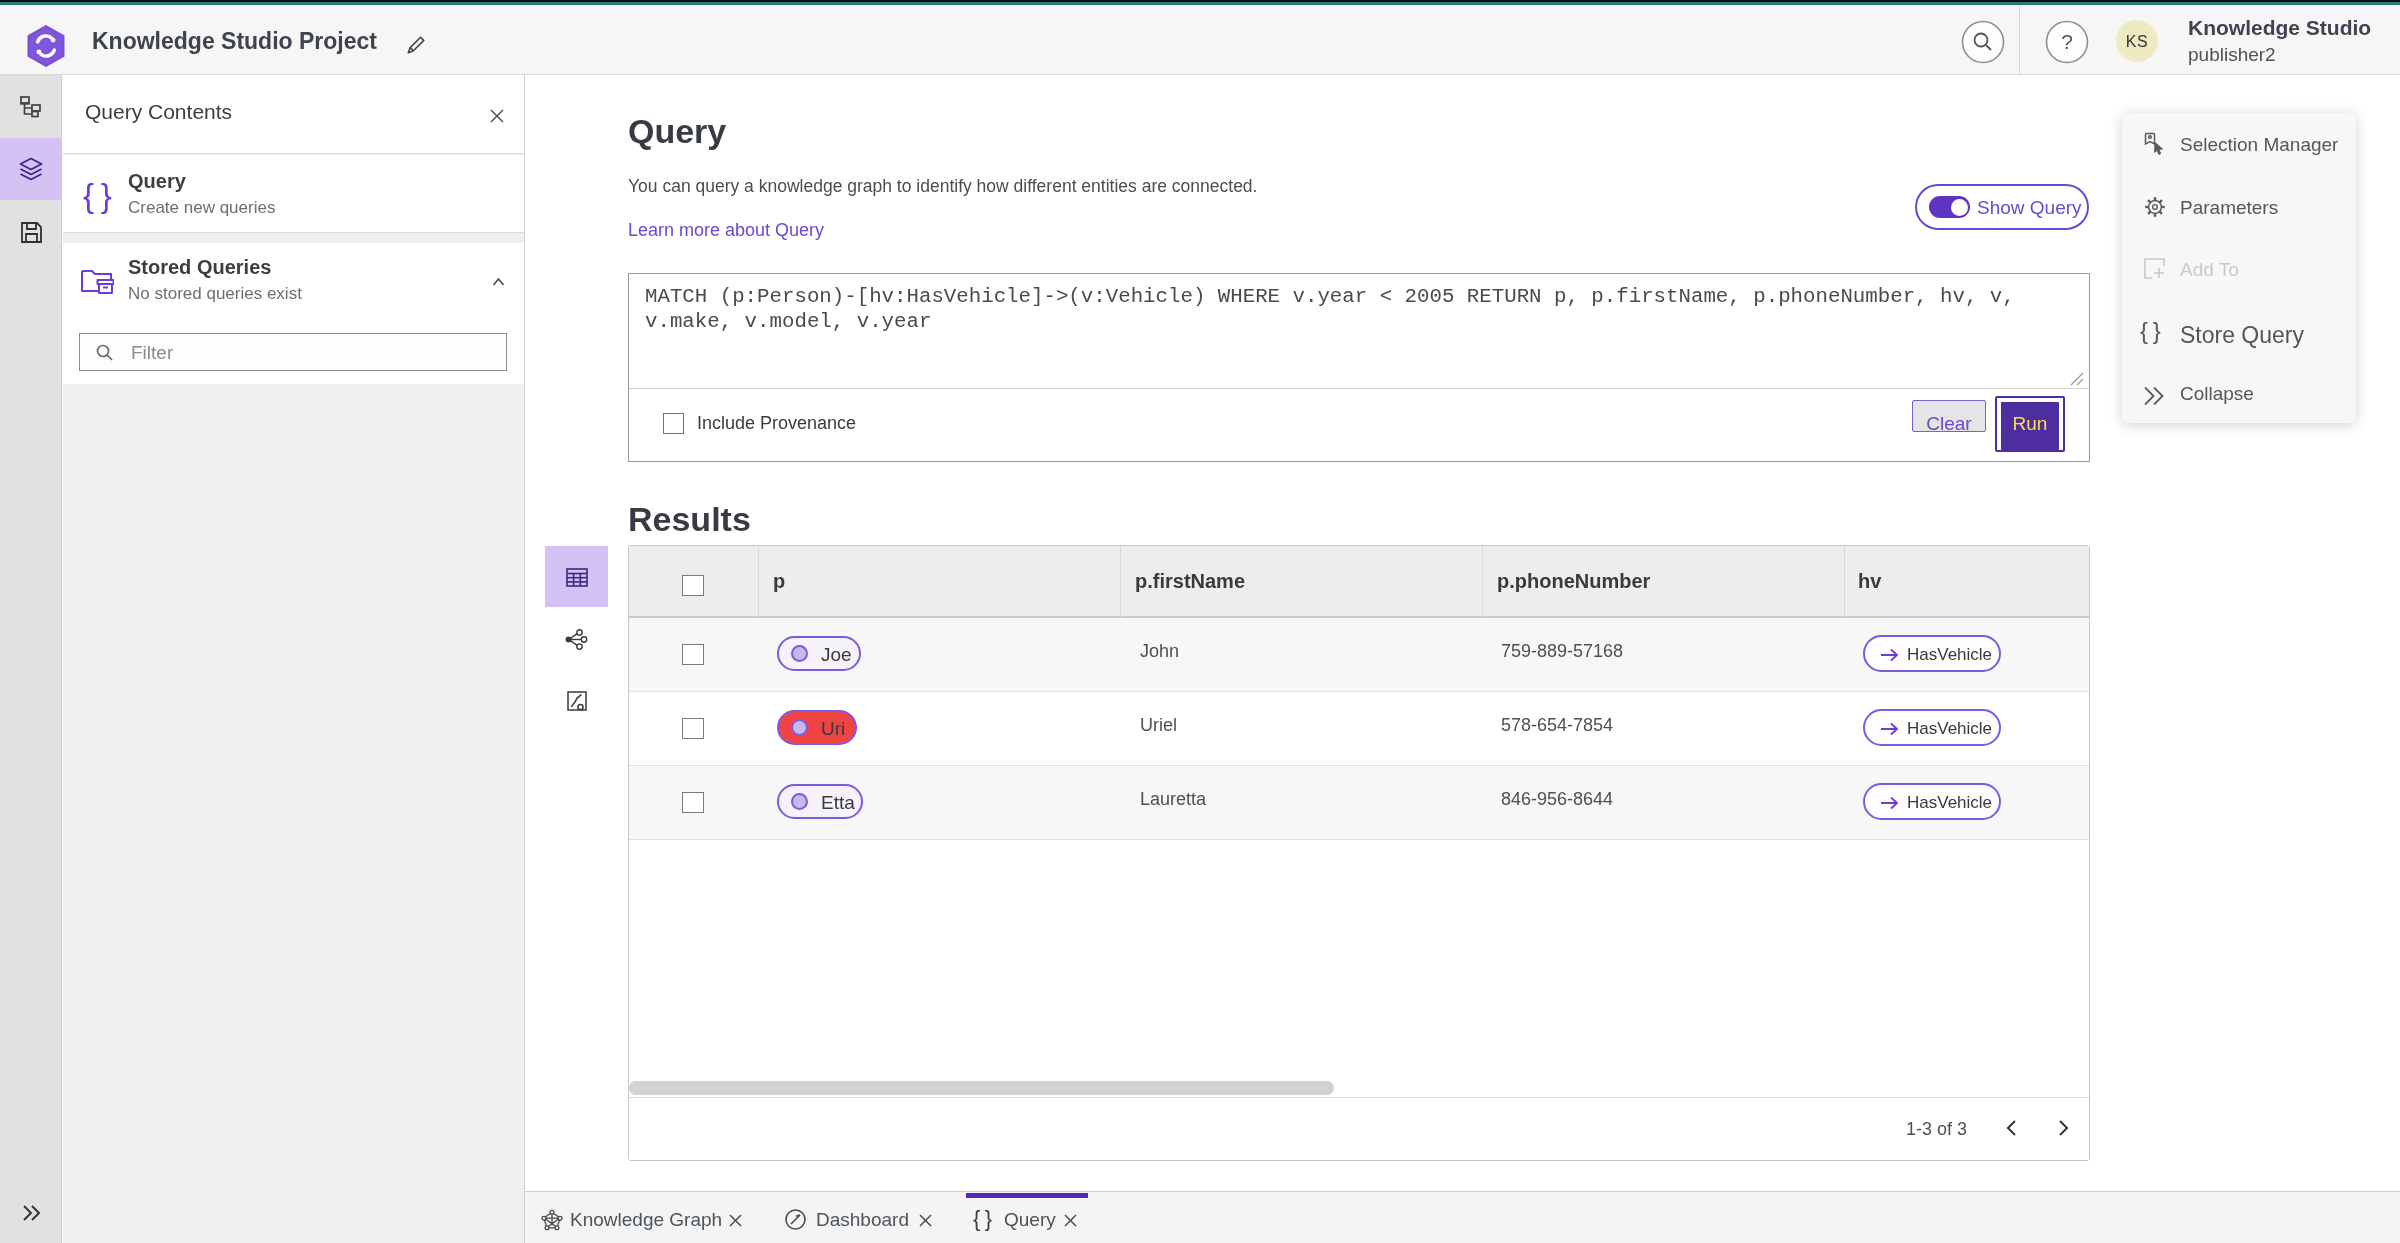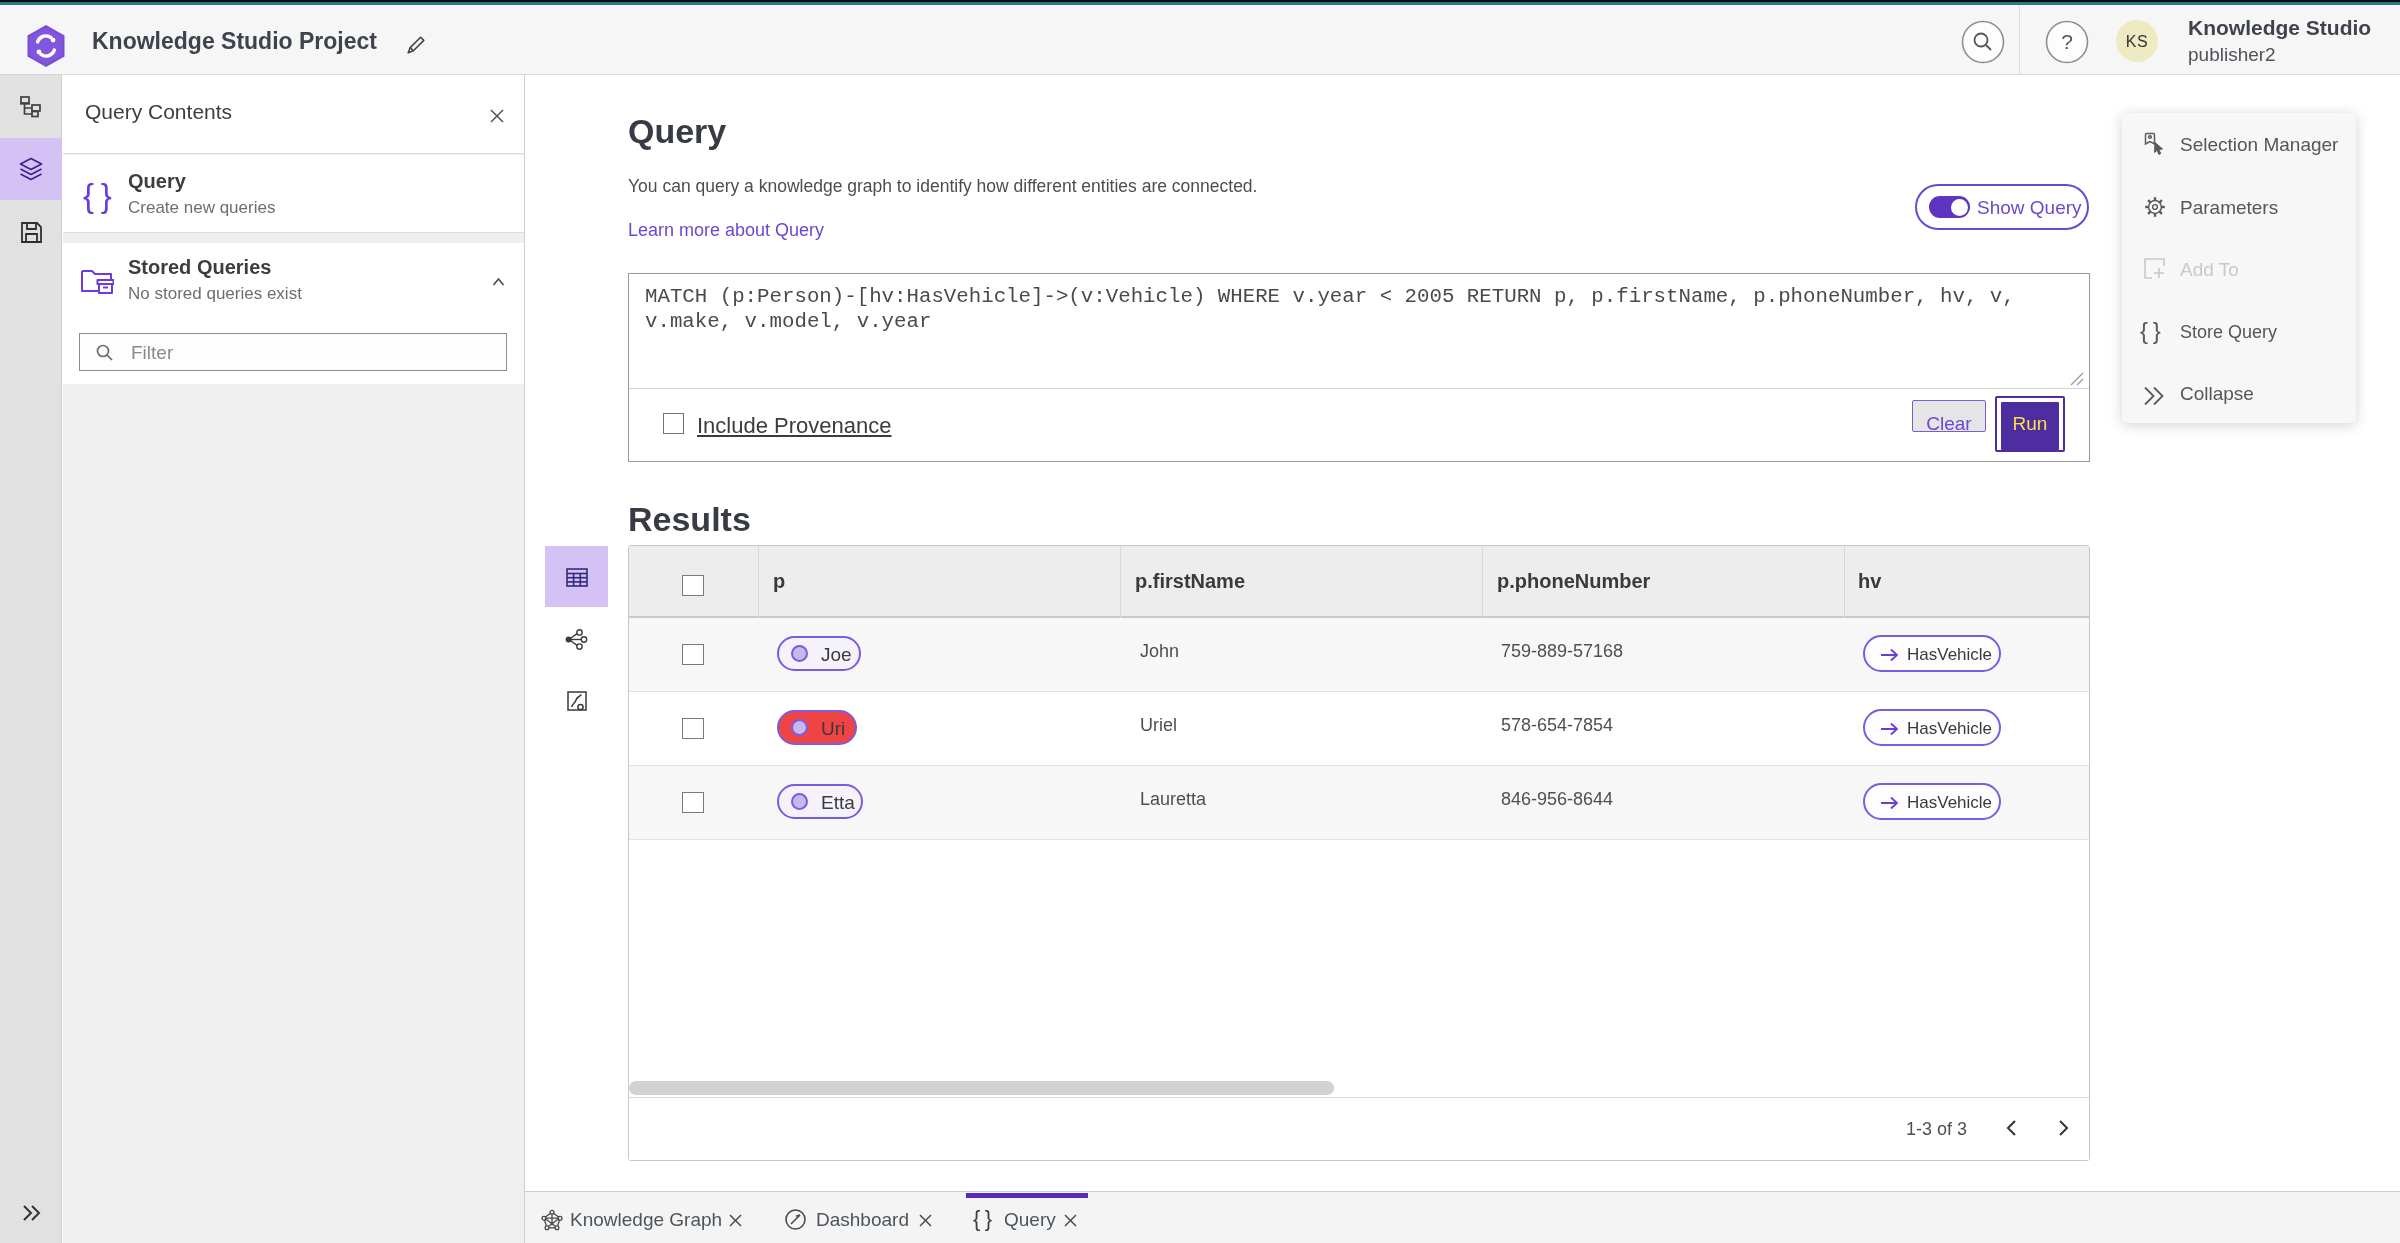--- a/index.html
+++ b/index.html
@@ -136,21 +136,21 @@
   <div class="abs" style="left:0;top:114px;width:1460px;height:1px;background:#d4d4d4;"></div>
   <div class="abs" style="left:16px;top:11px;font-size:20.75px;line-height:24.5px;font-family:'Liberation Mono',monospace;color:#4a4a4a;white-space:pre-wrap;width:1432px;">MATCH (p:Person)-[hv:HasVehicle]-&gt;(v:Vehicle) WHERE v.year &lt; 2005 RETURN p, p.firstName, p.phoneNumber, hv, v,
 v.make, v.model, v.year</div>
   <svg class="abs" style="left:1441px;top:98px;" width="14" height="14" viewBox="0 0 14 14">
     <g stroke="#9a9a9a" stroke-width="1.2">
         <line x1="13" y1="1" x2="1" y2="13"></line>
         <line x1="13" y1="7" x2="7" y2="13"></line>
       </g>
   </svg>
   <div class="abs" style="left:34px;top:139px;width:21px;height:21px;border:1.5px solid #757575;background:#fff;"></div>
-  <div class="abs" style="left:68px;top:139px;font-size:22px;color:#3b3b3b;text-decoration:underline;">Include Provenance</div>
+  <div class="abs" style="left:68px;top:139px;font-size:18px;color:#3b3b3b;">Include Provenance</div>
   <div class="abs" style="left:1283px;top:126px;width:74px;height:32px;border:1px solid #7d5cd0;border-radius:2px;background:#e5e5e5;text-align:center;line-height:46px;font-size:19px;color:#6b48d2;">Clear</div>
   <div class="abs" style="left:1366px;top:122px;width:70px;height:56px;border:2px solid #4d2da0;border-radius:2px;background:#fff;"></div>
   <div class="abs" style="left:1372px;top:128px;width:58px;height:48px;background:#4d2da0;border-radius:1px;text-align:center;line-height:44px;font-size:19px;color:#fde047;">Run</div>
 </div>
 
 <div class="abs" style="left:628px;top:484px;font-size:34px;font-weight:bold;color:#383b46;margin-top:16px;">Results</div>
 
 <div class="abs" style="left:545px;top:546px;width:63px;height:61px;background:#d5c2f4;"></div>
 <svg class="abs" style="left:566px;top:568px;" width="22" height="19" viewBox="0 0 22 19">
   <g stroke="#342a80" stroke-width="1.6" fill="none">
@@ -288,21 +288,21 @@
 
   <svg class="abs" style="left:20px;top:143px;" width="26" height="26" viewBox="0 0 26 26">
     <g stroke="#c9c9c9" stroke-width="1.6" fill="none">
       <path d="M 22 10 L 22 3 L 3 3 L 3 22 L 10 22"></path>
       <path d="M 17 12 L 17 22 M 12 17 L 22 17"></path>
     </g>
   </svg>
   <div class="abs" style="left:58px;top:146px;font-size:19px;color:#c9c9c9;">Add To</div>
 
   <div class="abs" style="left:18px;top:204px;font-size:24px;color:#5a5a5a;">{ }</div>
-  <div class="abs" style="left:58px;top:209px;font-size:18px;color:#565656;text-align:right;">Store Query</div>
+  <div class="abs" style="left:58px;top:209px;font-size:23px;color:#565656;text-align:right;">Store Query</div>
 
   <svg class="abs" style="left:20px;top:272px;" width="26" height="22" viewBox="0 0 26 22">
     <g stroke="#5a5a5a" stroke-width="1.8" fill="none">
       <path d="M 3 2.5 L 11.5 11 L 3 19.5"></path>
       <path d="M 12 2.5 L 20.5 11 L 12 19.5"></path>
     </g>
   </svg>
   <div class="abs" style="left:58px;top:270px;font-size:19px;color:#565656;">Collapse</div>
 </div>
 

